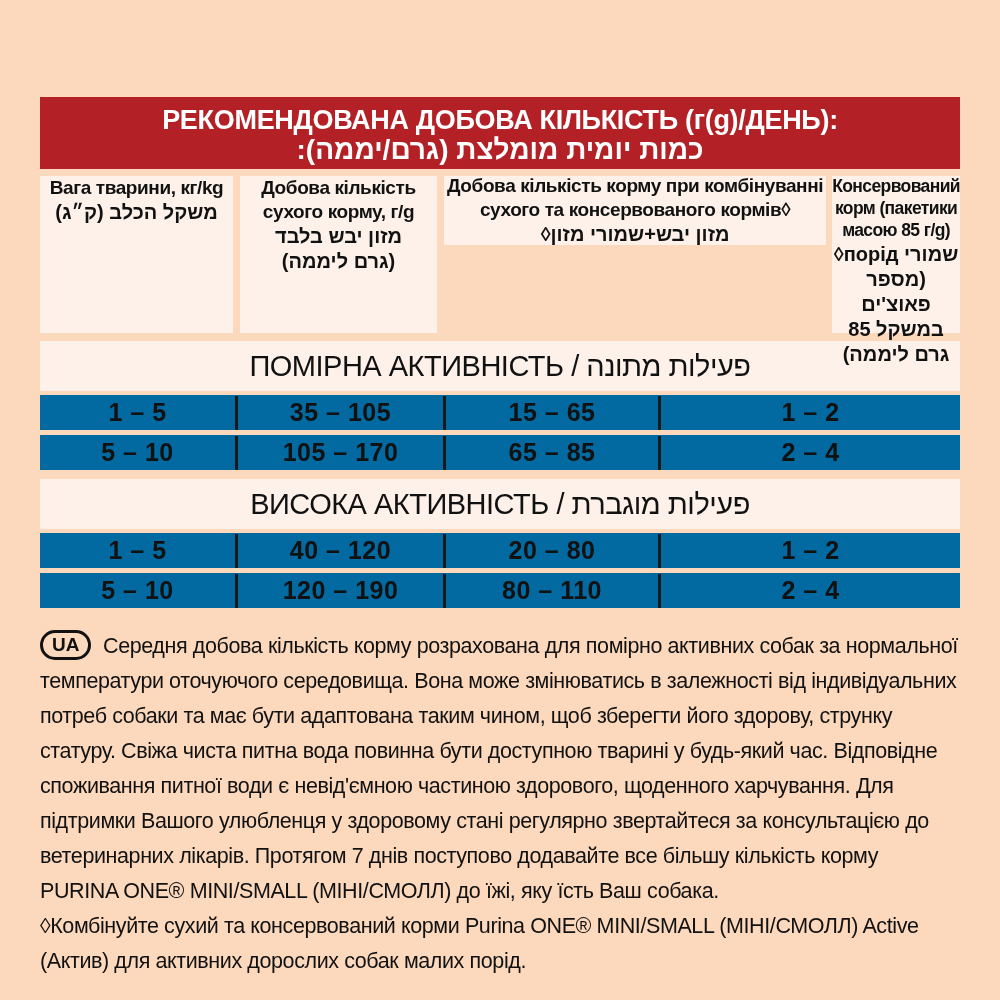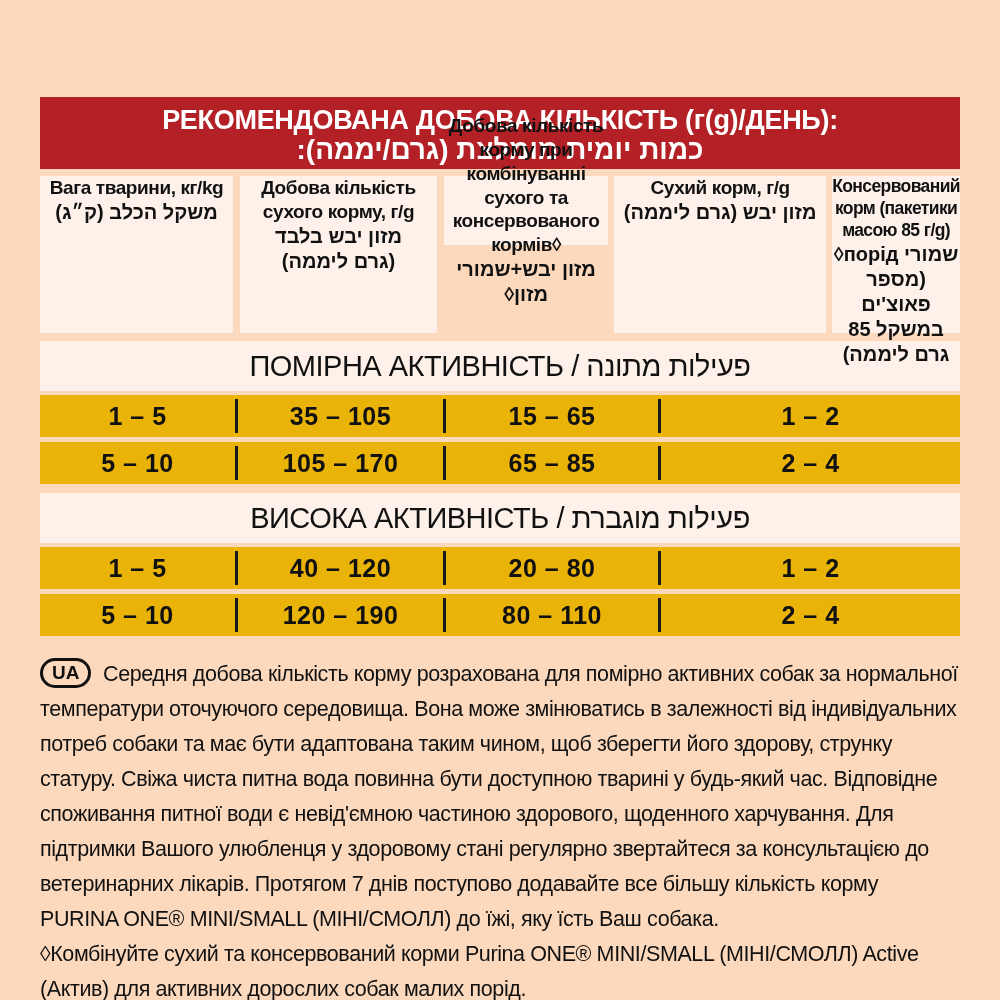--- a/index.html
+++ b/index.html
@@ -46,22 +46,22 @@
     background:#fdf1ea;
     margin-top:8px;
     height:50px;
     display:flex; align-items:center; justify-content:center;
     font-size:29px; font-weight:400; letter-spacing:-0.5px;
   }
 
   
   .data-row {
     margin-top:5px;
-    height:42px;
-    background:#eab308;
+    height:35px;
+    background:#0369a1;
     display:grid;
     grid-template-columns:195px 3px 205px 3px 212px 3px 1fr;
     align-items:center;
   }
   .first-after-band { margin-top:4px; }
   .num { text-align:center; font-size:25px; font-weight:700; letter-spacing:0.5px; }
   .vdiv { background:#1a1a1a; height:34px; width:3px; justify-self:center; }
 
   
   .notes { margin-top:21px; font-size:21.5px; line-height:35px; letter-spacing:-0.4px; }
@@ -99,24 +99,20 @@
         <div class="uk-h">сухого корму, г/g</div>
         <div class="he-h" dir="rtl">מזון יבש בלבד</div>
         <div class="he-h" dir="rtl">(גרם ליממה)</div>
       </div>
       <div class="hright">
         <div class="cell hcell hspan">
           <div class="uk-h">Добова кількість корму при комбінуванні сухого та консервованого кормів◊</div>
           <div class="he-h" dir="rtl">מזון יבש+שמורי מזון◊</div>
         </div>
         <div class="hsub-row">
-          <div class="cell hcell hcell3">
-            <div class="uk-h">Сухий корм, г/g</div>
-            <div class="he-h" dir="rtl">מזון יבש (גרם ליממה)</div>
-          </div>
           <div class="cell hcell hcell4">
             <div class="uk-h-small">Консервований корм (пакетики масою 85 г/g)</div>
             <div class="he-h" dir="rtl">שמורי порід◊ (מספר פאוצ'ים</div>
             <div class="he-h" dir="rtl">במשקל 85 גרם ליממה)</div>
           </div>
         </div>
       </div>
     </div>
 
     <div class="section-band">ПОМІРНА АКТИВНІСТЬ / פעילות מתונה</div>

